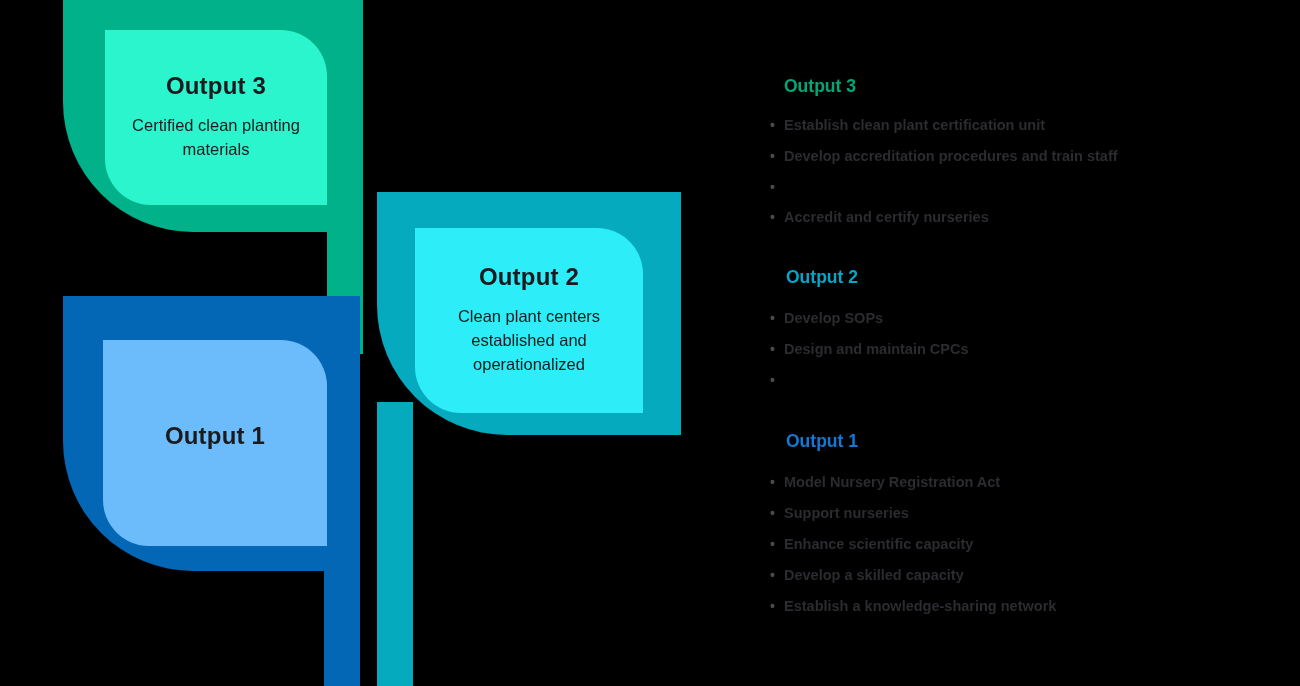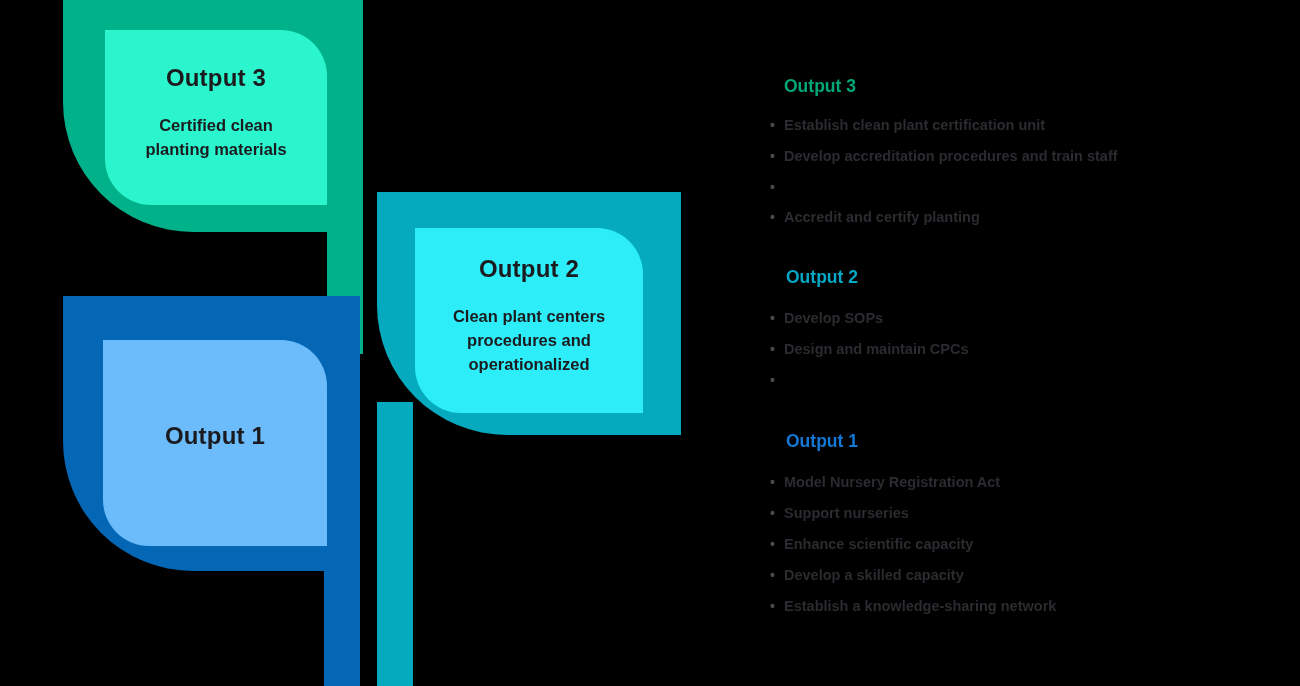--- a/index.html
+++ b/index.html
@@ -56,23 +56,23 @@
   }
   .leaf-title {
     font-size: 24px;
     font-weight: bold;
     letter-spacing: 0.2px;
     margin: 0 0 14px 0;
     line-height: 1.1;
   }
   .leaf-desc {
     font-size: 16.5px;
-    font-weight: 700;
+    font-weight: 400;
     line-height: 1.45;
-    margin: 8px;
+    margin: 0;
   }
 
   
   #leaf-3 { left: 63px; top: -38px; width: 300px; height: 270px; }
   #leaf-3 .leaf-outer {
     width: 300px; height: 270px;
     background: #01B189;
     border-radius: 0 0 0 130px;
   }
   #leaf-3 .leaf-stem {
@@ -192,21 +192,21 @@
       <div class="leaf-inner">
         <div class="leaf-title">Output 1</div>
       </div>
     </div>
 
     <div class="leaf" id="leaf-2">
       <div class="leaf-stem"></div>
       <div class="leaf-outer"></div>
       <div class="leaf-inner">
         <div class="leaf-title">Output 2</div>
-        <div class="leaf-desc">Clean plant centers procedures and operationalized</div>
+        <div class="leaf-desc">Clean plant centers established and operationalized</div>
       </div>
     </div>
 
   </div>
 
   <div class="lists">
 
     <div class="list-block" id="block-3">
       <div class="block-heading">Output 3</div>
       <ul class="bullet-list">
@@ -216,21 +216,21 @@
         </li>
         <li class="bullet-item">
           <span class="bullet-dot">•</span>
           <span class="bullet-text">Develop accreditation procedures and train staff</span>
         </li>
         <li class="bullet-item">
           <span class="bullet-dot">•</span>
         </li>
         <li class="bullet-item">
           <span class="bullet-dot">•</span>
-          <span class="bullet-text">Accredit and certify planting</span>
+          <span class="bullet-text">Accredit and certify nurseries</span>
         </li>
       </ul>
     </div>
 
     <div class="list-block" id="block-2">
       <div class="block-heading">Output 2</div>
       <ul class="bullet-list">
         <li class="bullet-item">
           <span class="bullet-dot">•</span>
           <span class="bullet-text">Develop SOPs</span>

